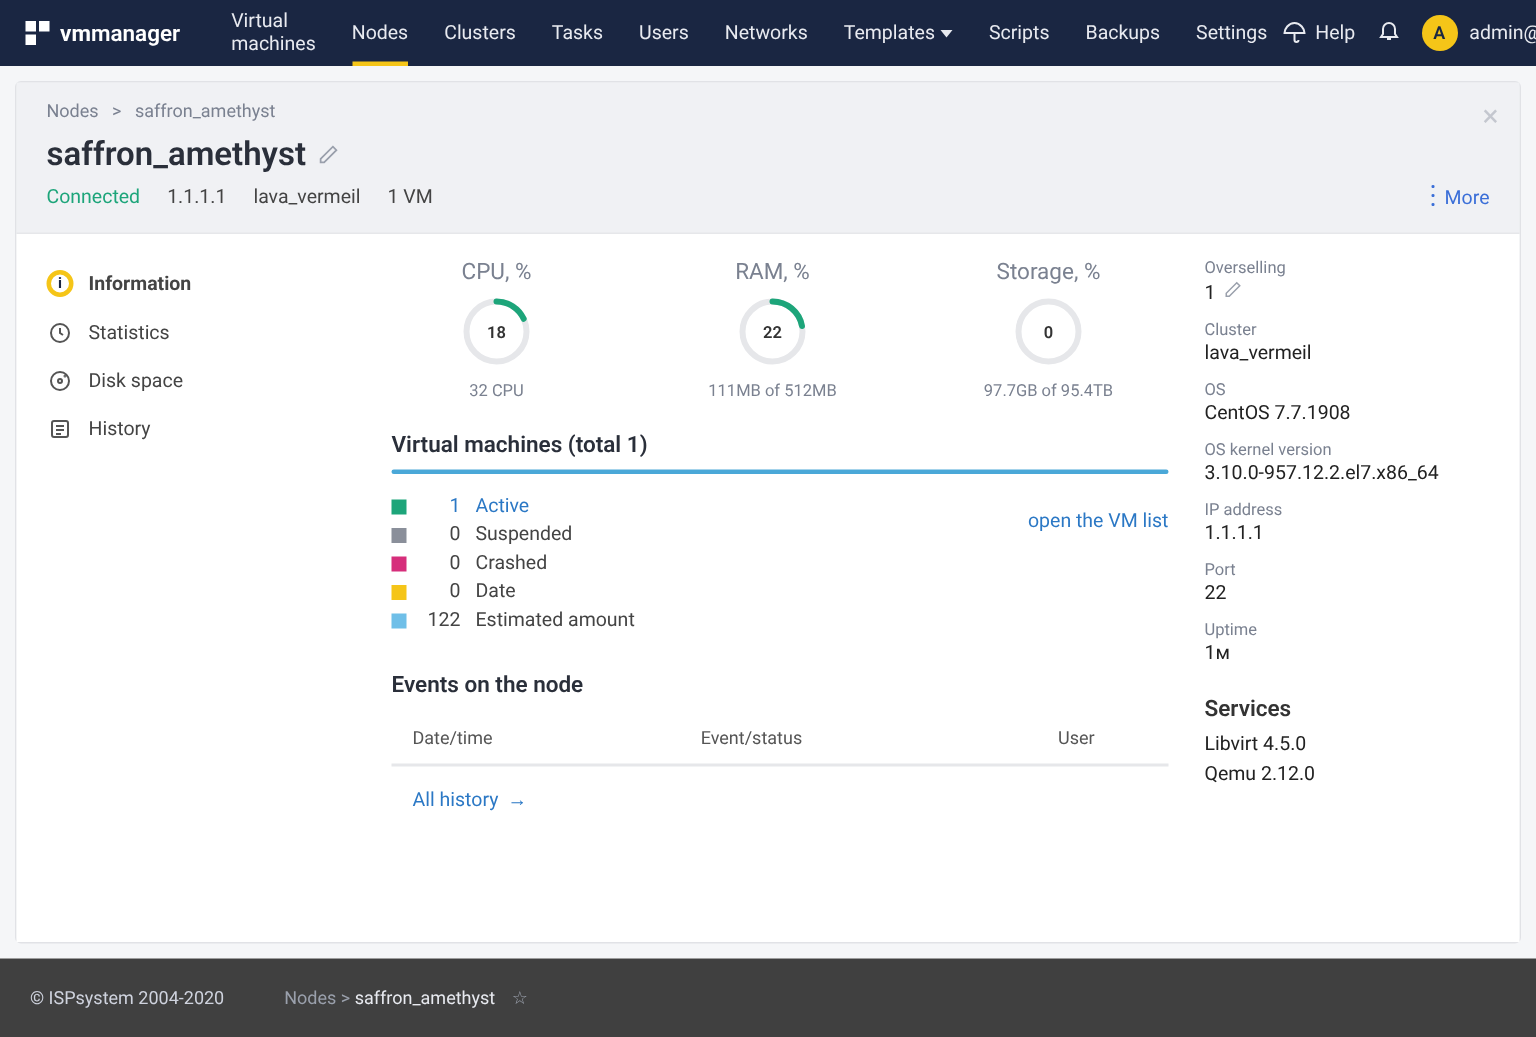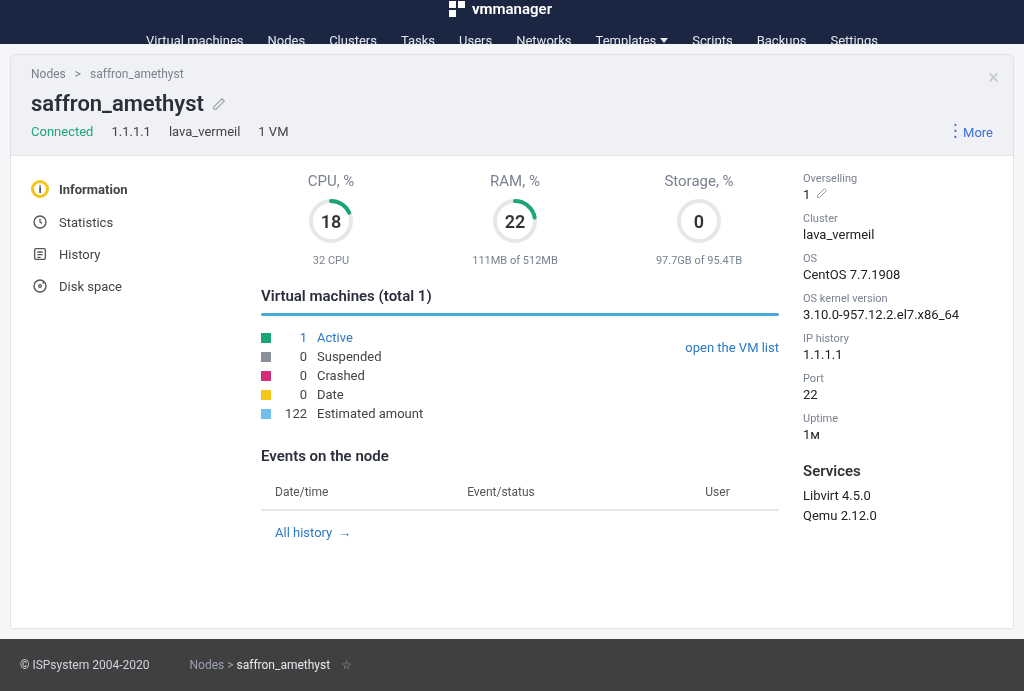--- a/index.html
+++ b/index.html
@@ -1,20 +1,20 @@
 <!DOCTYPE html>
 <html><head>
 <meta charset="utf-8">
 <style>
   * { box-sizing: border-box; margin: 0; padding: 0; }
   body { font-family: -apple-system, BlinkMacSystemFont, "Segoe UI", Roboto, sans-serif; font-size: 13px; color: #333; background: #fff; width: 1024px; height: 691px; overflow: hidden; display: flex; flex-direction: column; }
   a { text-decoration: none; }
 
   
-  .topbar { background: #1a2642; color: #fff; height: 44px; display: flex; align-items: center; padding: 0 16px; flex-shrink: 0; flex-direction: column; }
+  .topbar { background: #1a2642; color: #fff; height: 44px; display: flex; align-items: center; padding: 0 16px; flex-shrink: 0; }
   .logo { display: flex; align-items: center; font-weight: 600; font-size: 15px; margin-right: 24px; }
   .logo svg { margin-right: 6px; }
   .logo b { font-weight: 700; }
   .mainnav { display: flex; align-items: center; gap: 4px; flex: 1; }
   .mainnav .navitem { color: #e8eaf0; padding: 0 10px; height: 44px; display: flex; align-items: center; font-size: 13px; cursor: pointer; position: relative; }
   .mainnav .navitem.active::after { content: ""; position: absolute; bottom: 0; left: 10px; right: 10px; height: 3px; background: #f5c518; }
   .caret { display:inline-block; margin-left:4px; border-left:4px solid transparent; border-right:4px solid transparent; border-top:5px solid #e8eaf0; }
   .top-right { display: flex; align-items: center; gap: 14px; }
   .help { display: flex; align-items: center; gap: 6px; color: #e8eaf0; cursor: pointer; justify-content: flex-end; }
   .notif { color: #e8eaf0; cursor: pointer; }
@@ -50,21 +50,21 @@
   .aside .lbl { color:#7a8190; font-size:11px; margin-top:10px; }
   .aside .val { color:#222; font-size:13px; margin-top:2px; display:flex; align-items:center; gap:6px; }
   .aside h4 { font-size:15px; font-weight:600; margin-top:20px; margin-bottom:6px; }
   .service { font-size:13px; color:#222; line-height:1.5; }
 
   .gauges { display: flex; justify-content: space-between; padding-right: 10px; }
   .gauge { display:flex; flex-direction:column; align-items:center; width: 140px; }
   .gauge .glabel { color:#7a8190; font-size:15px; margin-bottom:6px; }
   .gauge .circle { width:50px; height:50px; position:relative; }
   .gauge .circle svg { transform: rotate(-90deg); }
-  .gauge .cval { position:absolute; inset:0; display:flex; align-items:center; justify-content:center; font-size:18px; font-weight:600; color:#333; }
+  .gauge .cval { position:absolute; inset:0; display:flex; align-items:center; justify-content:center; font-size:11px; font-weight:600; color:#333; }
   .gauge .gsub { color:#7a8190; font-size:11px; margin-top:8px; }
 
   .section-title { font-size:15px; font-weight:600; margin-top:20px; color:#2a2f3a; }
   .hr-blue { height:3px; background:#4aa8d8; margin-top:8px; border-radius:2px; }
   .vm-statuses { margin-top:12px; position:relative; }
   .vm-row { display:flex; align-items:center; gap:10px; font-size:13px; color:#444; padding:2px 0; }
   .sw { width:10px; height:10px; flex-shrink:0; }
   .vm-row .cnt { width:26px; text-align:right; }
   .vm-row.active-row .cnt, .vm-row.active-row .txt { color:#2b78c5; }
   .open-link { position:absolute; right:0; top:12px; color:#2b78c5; cursor:pointer; }
@@ -170,35 +170,35 @@
               <svg width="16" height="16" viewBox="0 0 24 24" fill="none" stroke="#555" stroke-width="2">
                 <circle cx="12" cy="12" r="9"></circle>
                 <path d="M12 7v5l3 2"></path>
               </svg>
             </span>
             <span>Statistics</span>
           </div>
           <div class="sitem">
             <span class="sicn">
               <svg width="16" height="16" viewBox="0 0 24 24" fill="none" stroke="#555" stroke-width="2">
-                <rect x="4" y="4" width="16" height="16" rx="2"></rect>
-                <path d="M8 9h8M8 13h8M8 17h5"></path>
-              </svg>
-            </span>
-            <span>History</span>
-          </div>
-          <div class="sitem">
-            <span class="sicn">
-              <svg width="16" height="16" viewBox="0 0 24 24" fill="none" stroke="#555" stroke-width="2">
                 <circle cx="12" cy="12" r="9"></circle>
                 <circle cx="12" cy="12" r="2"></circle>
                 <circle cx="17" cy="7" r="0.5" fill="#555"></circle>
               </svg>
             </span>
             <span>Disk space</span>
+          </div>
+          <div class="sitem">
+            <span class="sicn">
+              <svg width="16" height="16" viewBox="0 0 24 24" fill="none" stroke="#555" stroke-width="2">
+                <rect x="4" y="4" width="16" height="16" rx="2"></rect>
+                <path d="M8 9h8M8 13h8M8 17h5"></path>
+              </svg>
+            </span>
+            <span>History</span>
           </div>
         </div>
 
       <div class="content">
         <div class="main-col">
 
           <div class="gauges" id="gauges">
               <div class="gauge">
                 <div class="glabel">CPU, %</div>
                 <div class="circle"><svg width="50" height="50">
@@ -280,21 +280,21 @@
             <span><svg width="12" height="12" viewBox="0 0 24 24" fill="none" stroke="#9aa0ac" stroke-width="2">
                   <path d="M17 3l4 4L7 21H3v-4z"></path>
                 </svg></span>
           </div>
           <div class="lbl">Cluster</div>
           <div class="val">lava_vermeil</div>
           <div class="lbl">OS</div>
           <div class="val">CentOS 7.7.1908</div>
           <div class="lbl">OS kernel version</div>
           <div class="val">3.10.0-957.12.2.el7.x86_64</div>
-          <div class="lbl">IP history</div>
+          <div class="lbl">IP address</div>
           <div class="val">1.1.1.1</div>
           <div class="lbl">Port</div>
           <div class="val">22</div>
           <div class="lbl">Uptime</div>
           <div class="val">1м</div>
 
           <h4>Services</h4>
           <div id="services">
               <div class="service">Libvirt 4.5.0</div>
               <div class="service">Qemu 2.12.0</div>

